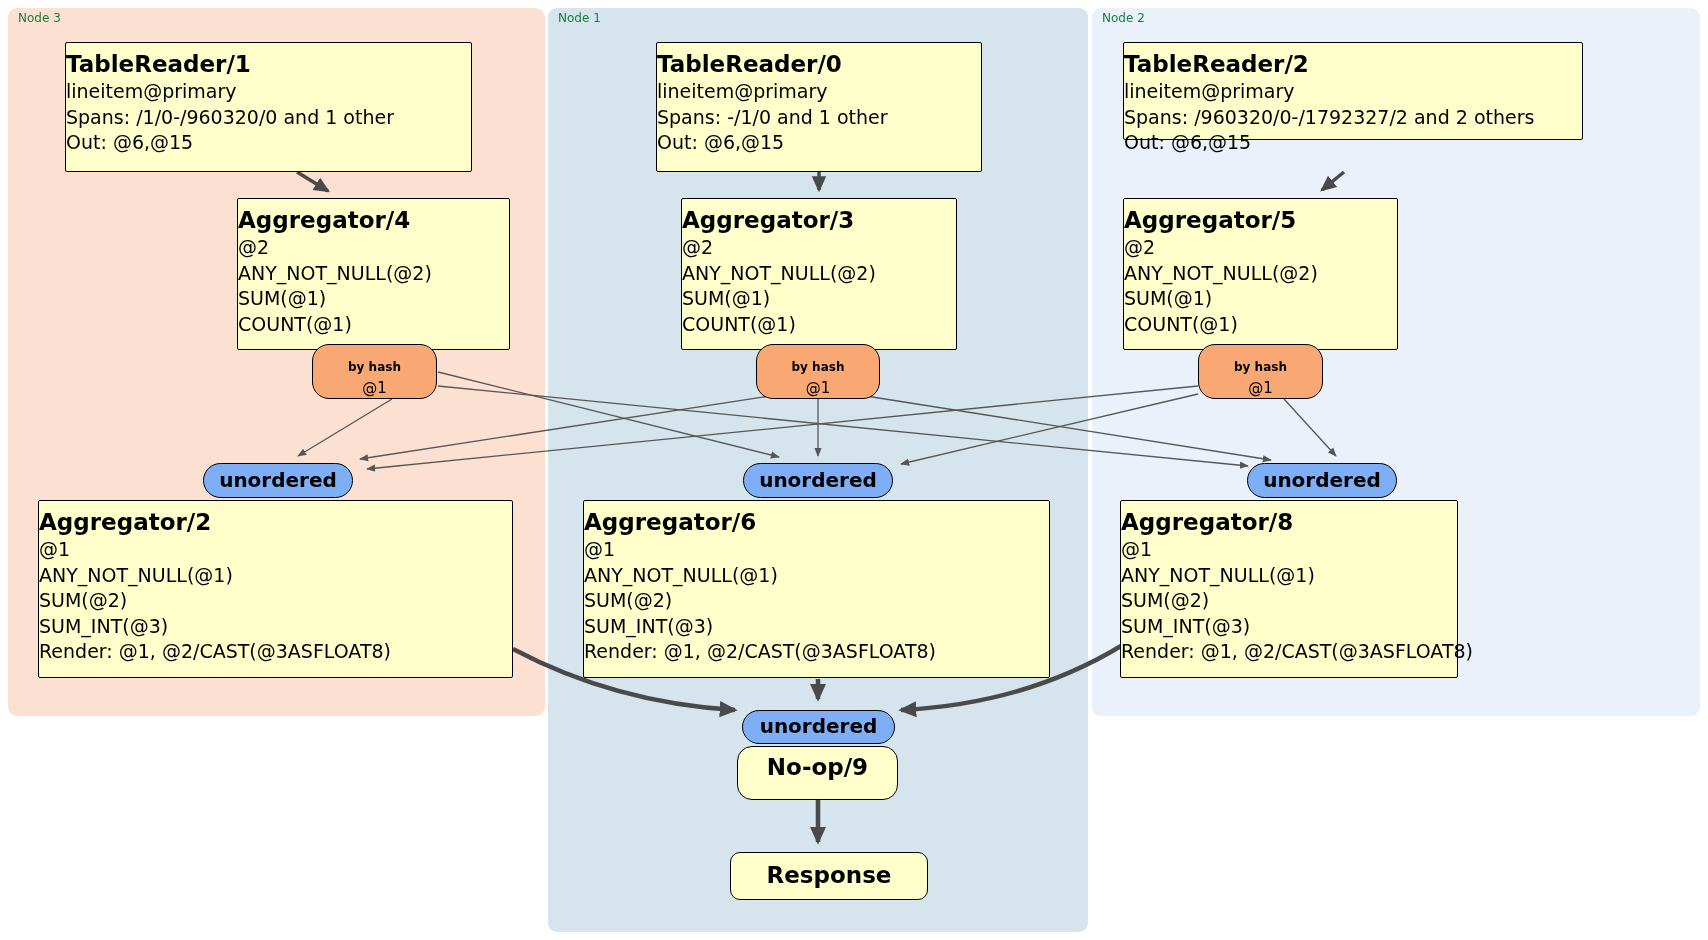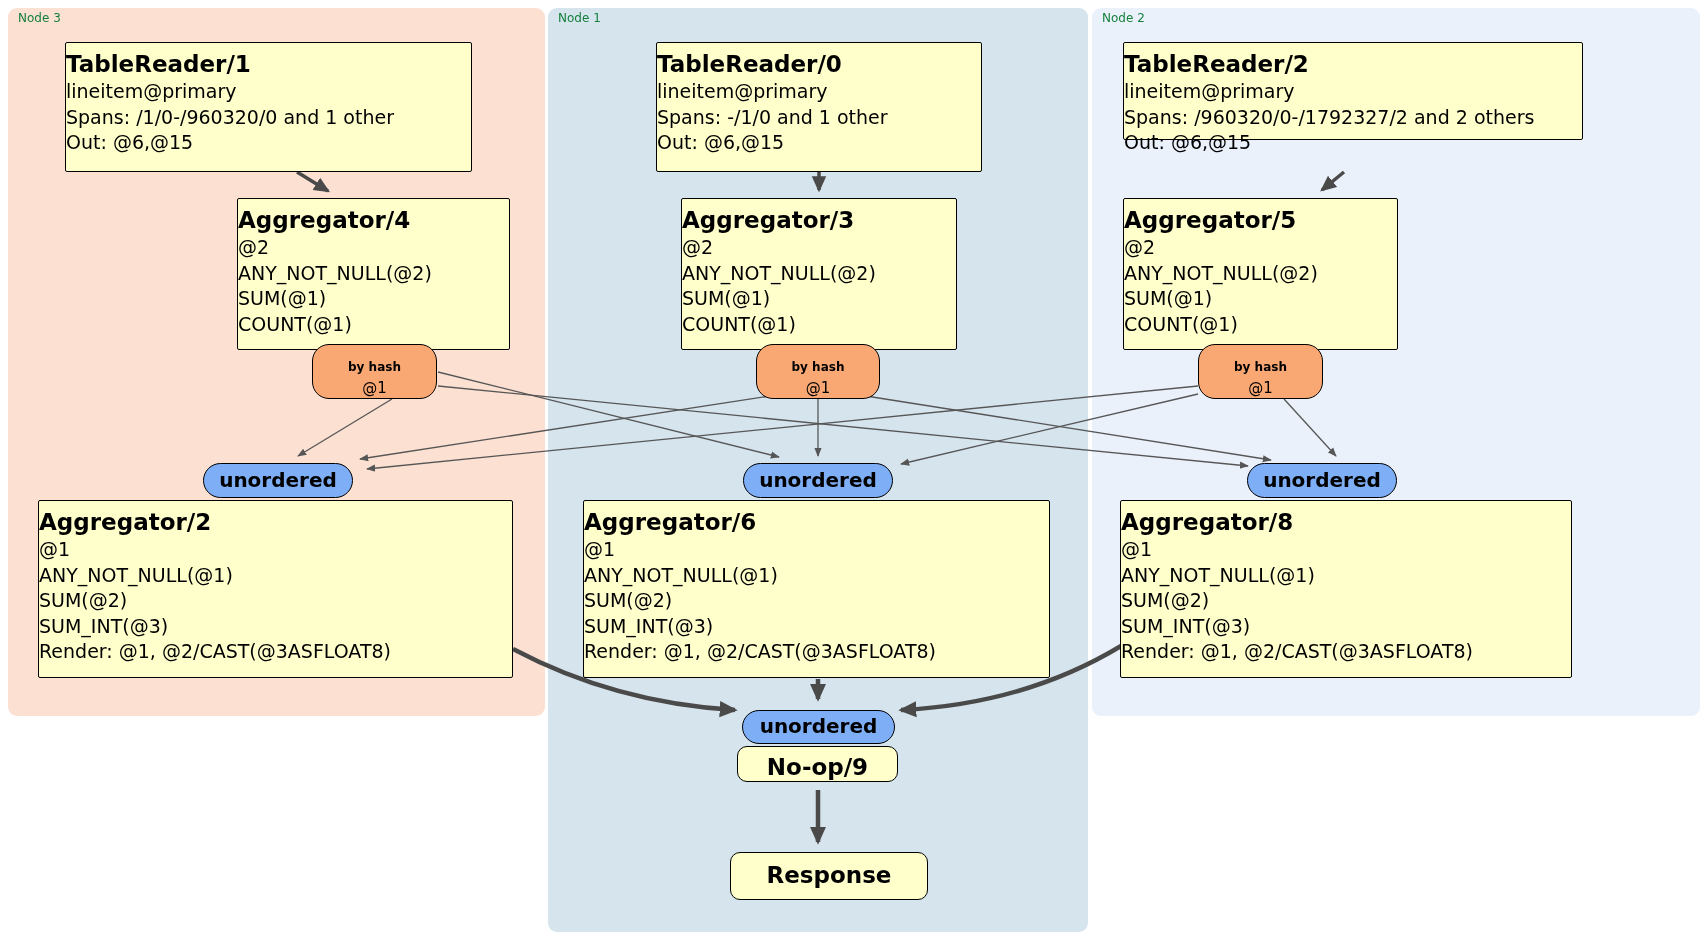--- a/index.html
+++ b/index.html
@@ -158,26 +158,26 @@
     <div class="line">Render: @1, @2/CAST(@3ASFLOAT8)</div>
   </div>
   <div class="box" style="left:583px; top:500px; width:467px; height:178px;">
     <div class="title">Aggregator/6</div>
     <div class="line">@1</div>
     <div class="line">ANY_NOT_NULL(@1)</div>
     <div class="line">SUM(@2)</div>
     <div class="line">SUM_INT(@3)</div>
     <div class="line">Render: @1, @2/CAST(@3ASFLOAT8)</div>
   </div>
-  <div class="box" style="left:1120px; top:500px; width:452px; height:178px;">
+  <div class="box" style="left:1120px; top:500px; width:338px; height:178px;">
     <div class="title">Aggregator/8</div>
     <div class="line">@1</div>
     <div class="line">ANY_NOT_NULL(@1)</div>
     <div class="line">SUM(@2)</div>
     <div class="line">SUM_INT(@3)</div>
     <div class="line">Render: @1, @2/CAST(@3ASFLOAT8)</div>
   </div>
 
   <div class="sync" style="left:742px; top:710px; width:153px; height:34px; line-height:31px;">unordered</div>
-  <div class="mini" style="left:737px; top:746px; width:161px; height:36px; line-height:40px;">No-op/9</div>
+  <div class="mini" style="left:737px; top:746px; width:161px; height:54px; line-height:40px;border-radius:15px;">No-op/9</div>
   <div class="mini" style="left:730px; top:852px; width:198px; height:48px; line-height:45px;">Response</div>
 
 </div>
 
 </body></html>

